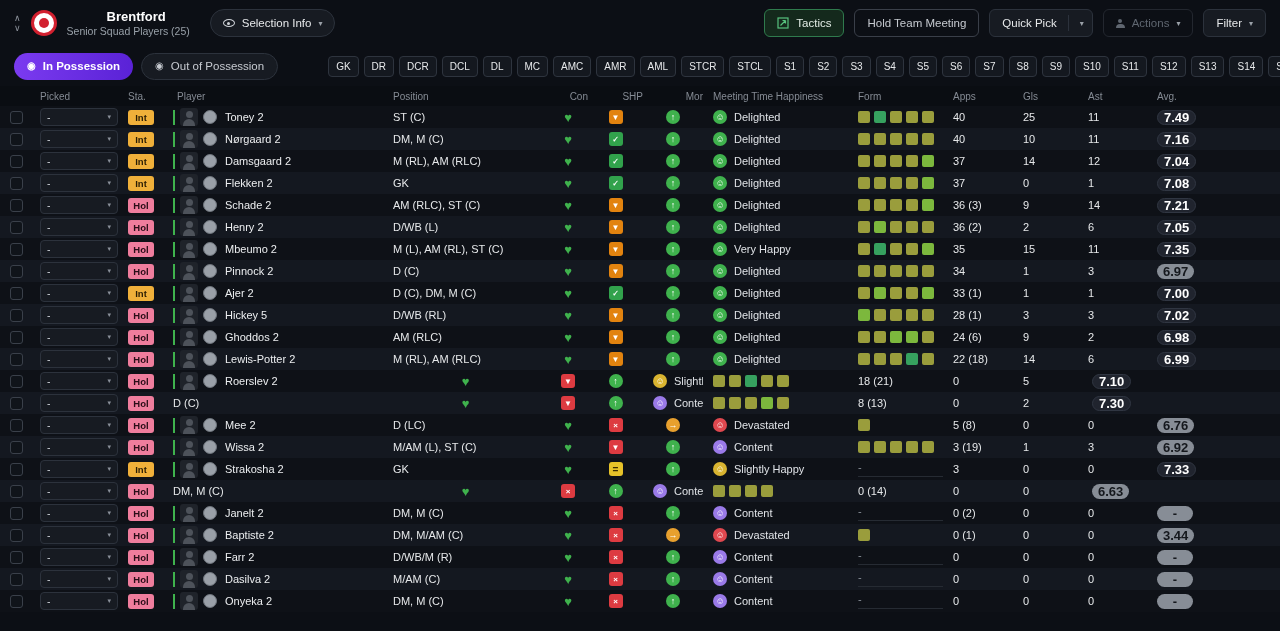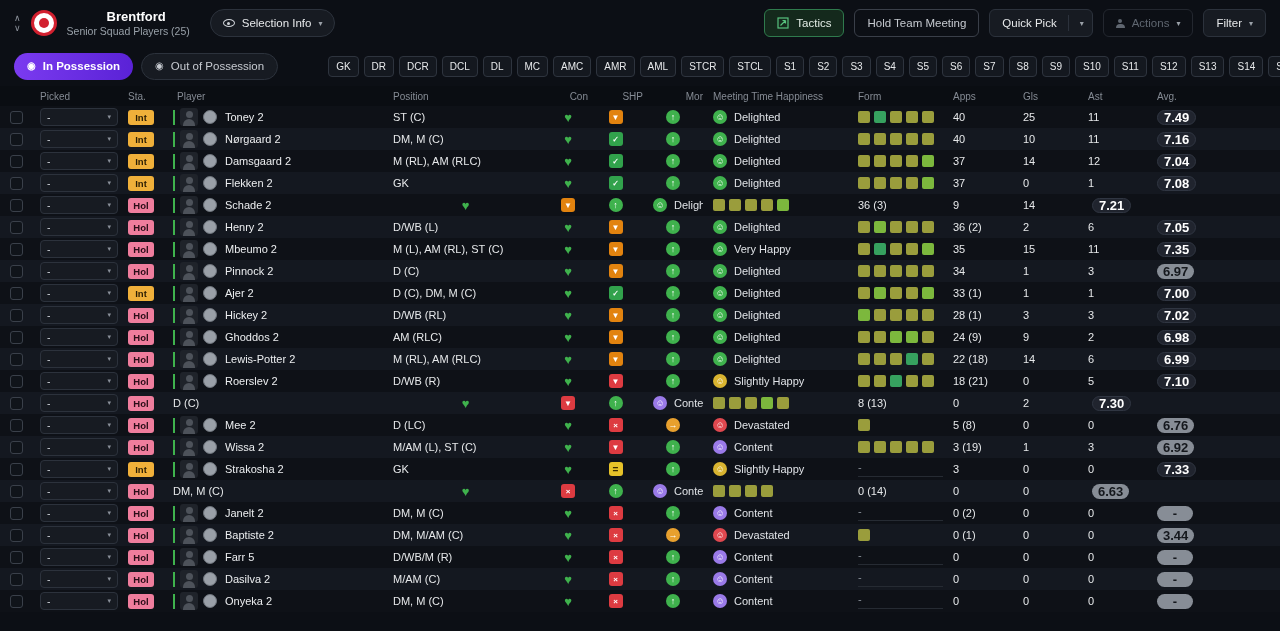--- a/index.html
+++ b/index.html
@@ -416,20 +416,21 @@
           </div>
     <div class="cell">
             <span class="sta hol">Hol</span>
           </div>
     <div class="cell">
             <span class="fitbar"></span>
             <span class="portrait"></span>
             <span class="face"></span>
             <span class="pname">Schade 2</span>
           </div>
+    <div class="cell">AM (RLC), ST (C)</div>
     <div class="cell center">
             <span class="heart">♥</span>
           </div>
     <div class="cell center">
             <span class="shp " style="background:#e2830f">▼</span>
           </div>
     <div class="cell center">
             <span class="mor" style="background:#3fb24d">↑</span>
           </div>
     <div class="cell">
@@ -648,21 +649,21 @@
               <span class="pch">▾</span>
             </span>
           </div>
     <div class="cell">
             <span class="sta hol">Hol</span>
           </div>
     <div class="cell">
             <span class="fitbar"></span>
             <span class="portrait"></span>
             <span class="face"></span>
-            <span class="pname">Hickey 2</span>
+            <span class="pname">Hickey 5</span>
           </div>
     <div class="cell">D/WB (RL)</div>
     <div class="cell center">
             <span class="heart">♥</span>
           </div>
     <div class="cell center">
             <span class="shp " style="background:#e2830f">▼</span>
           </div>
     <div class="cell center">
             <span class="mor" style="background:#3fb24d">↑</span>
@@ -718,21 +719,21 @@
             <span class="hap" style="background:#3fb24d">☺</span>
             <span class="haptext">Delighted</span>
           </div>
     <div class="cell">
             <span class="fsq" style="background:#9a9d3c"></span>
             <span class="fsq" style="background:#9a9d3c"></span>
             <span class="fsq" style="background:#7cb83d"></span>
             <span class="fsq" style="background:#7cb83d"></span>
             <span class="fsq" style="background:#9a9d3c"></span>
           </div>
-    <div class="cell">24 (9)</div>
+    <div class="cell">24 (6)</div>
     <div class="cell">9</div>
     <div class="cell">2</div>
     <div class="cell" style="padding-left:14px">
             <span class="avg dark">6.98</span>
           </div>
         </div>
         <div class="trow grid alt">
     <div class="cell">
             <span class="cb"></span>
           </div>
@@ -791,21 +792,20 @@
           </div>
     <div class="cell">
             <span class="sta hol">Hol</span>
           </div>
     <div class="cell">
             <span class="fitbar"></span>
             <span class="portrait"></span>
             <span class="face"></span>
             <span class="pname">Roerslev 2</span>
           </div>
-    <div class="cell">D/WB (R)</div>
     <div class="cell center">
             <span class="heart">♥</span>
           </div>
     <div class="cell center">
             <span class="shp " style="background:#dd3b41">▼</span>
           </div>
     <div class="cell center">
             <span class="mor" style="background:#3fb24d">↑</span>
           </div>
     <div class="cell">
@@ -1136,21 +1136,21 @@
               <span class="pch">▾</span>
             </span>
           </div>
     <div class="cell">
             <span class="sta hol">Hol</span>
           </div>
     <div class="cell">
             <span class="fitbar"></span>
             <span class="portrait"></span>
             <span class="face"></span>
-            <span class="pname">Farr 5</span>
+            <span class="pname">Farr 2</span>
           </div>
     <div class="cell">D/WB/M (R)</div>
     <div class="cell center">
             <span class="heart">♥</span>
           </div>
     <div class="cell center">
             <span class="shp " style="background:#dd3b41">×</span>
           </div>
     <div class="cell center">
             <span class="mor" style="background:#3fb24d">↑</span>

